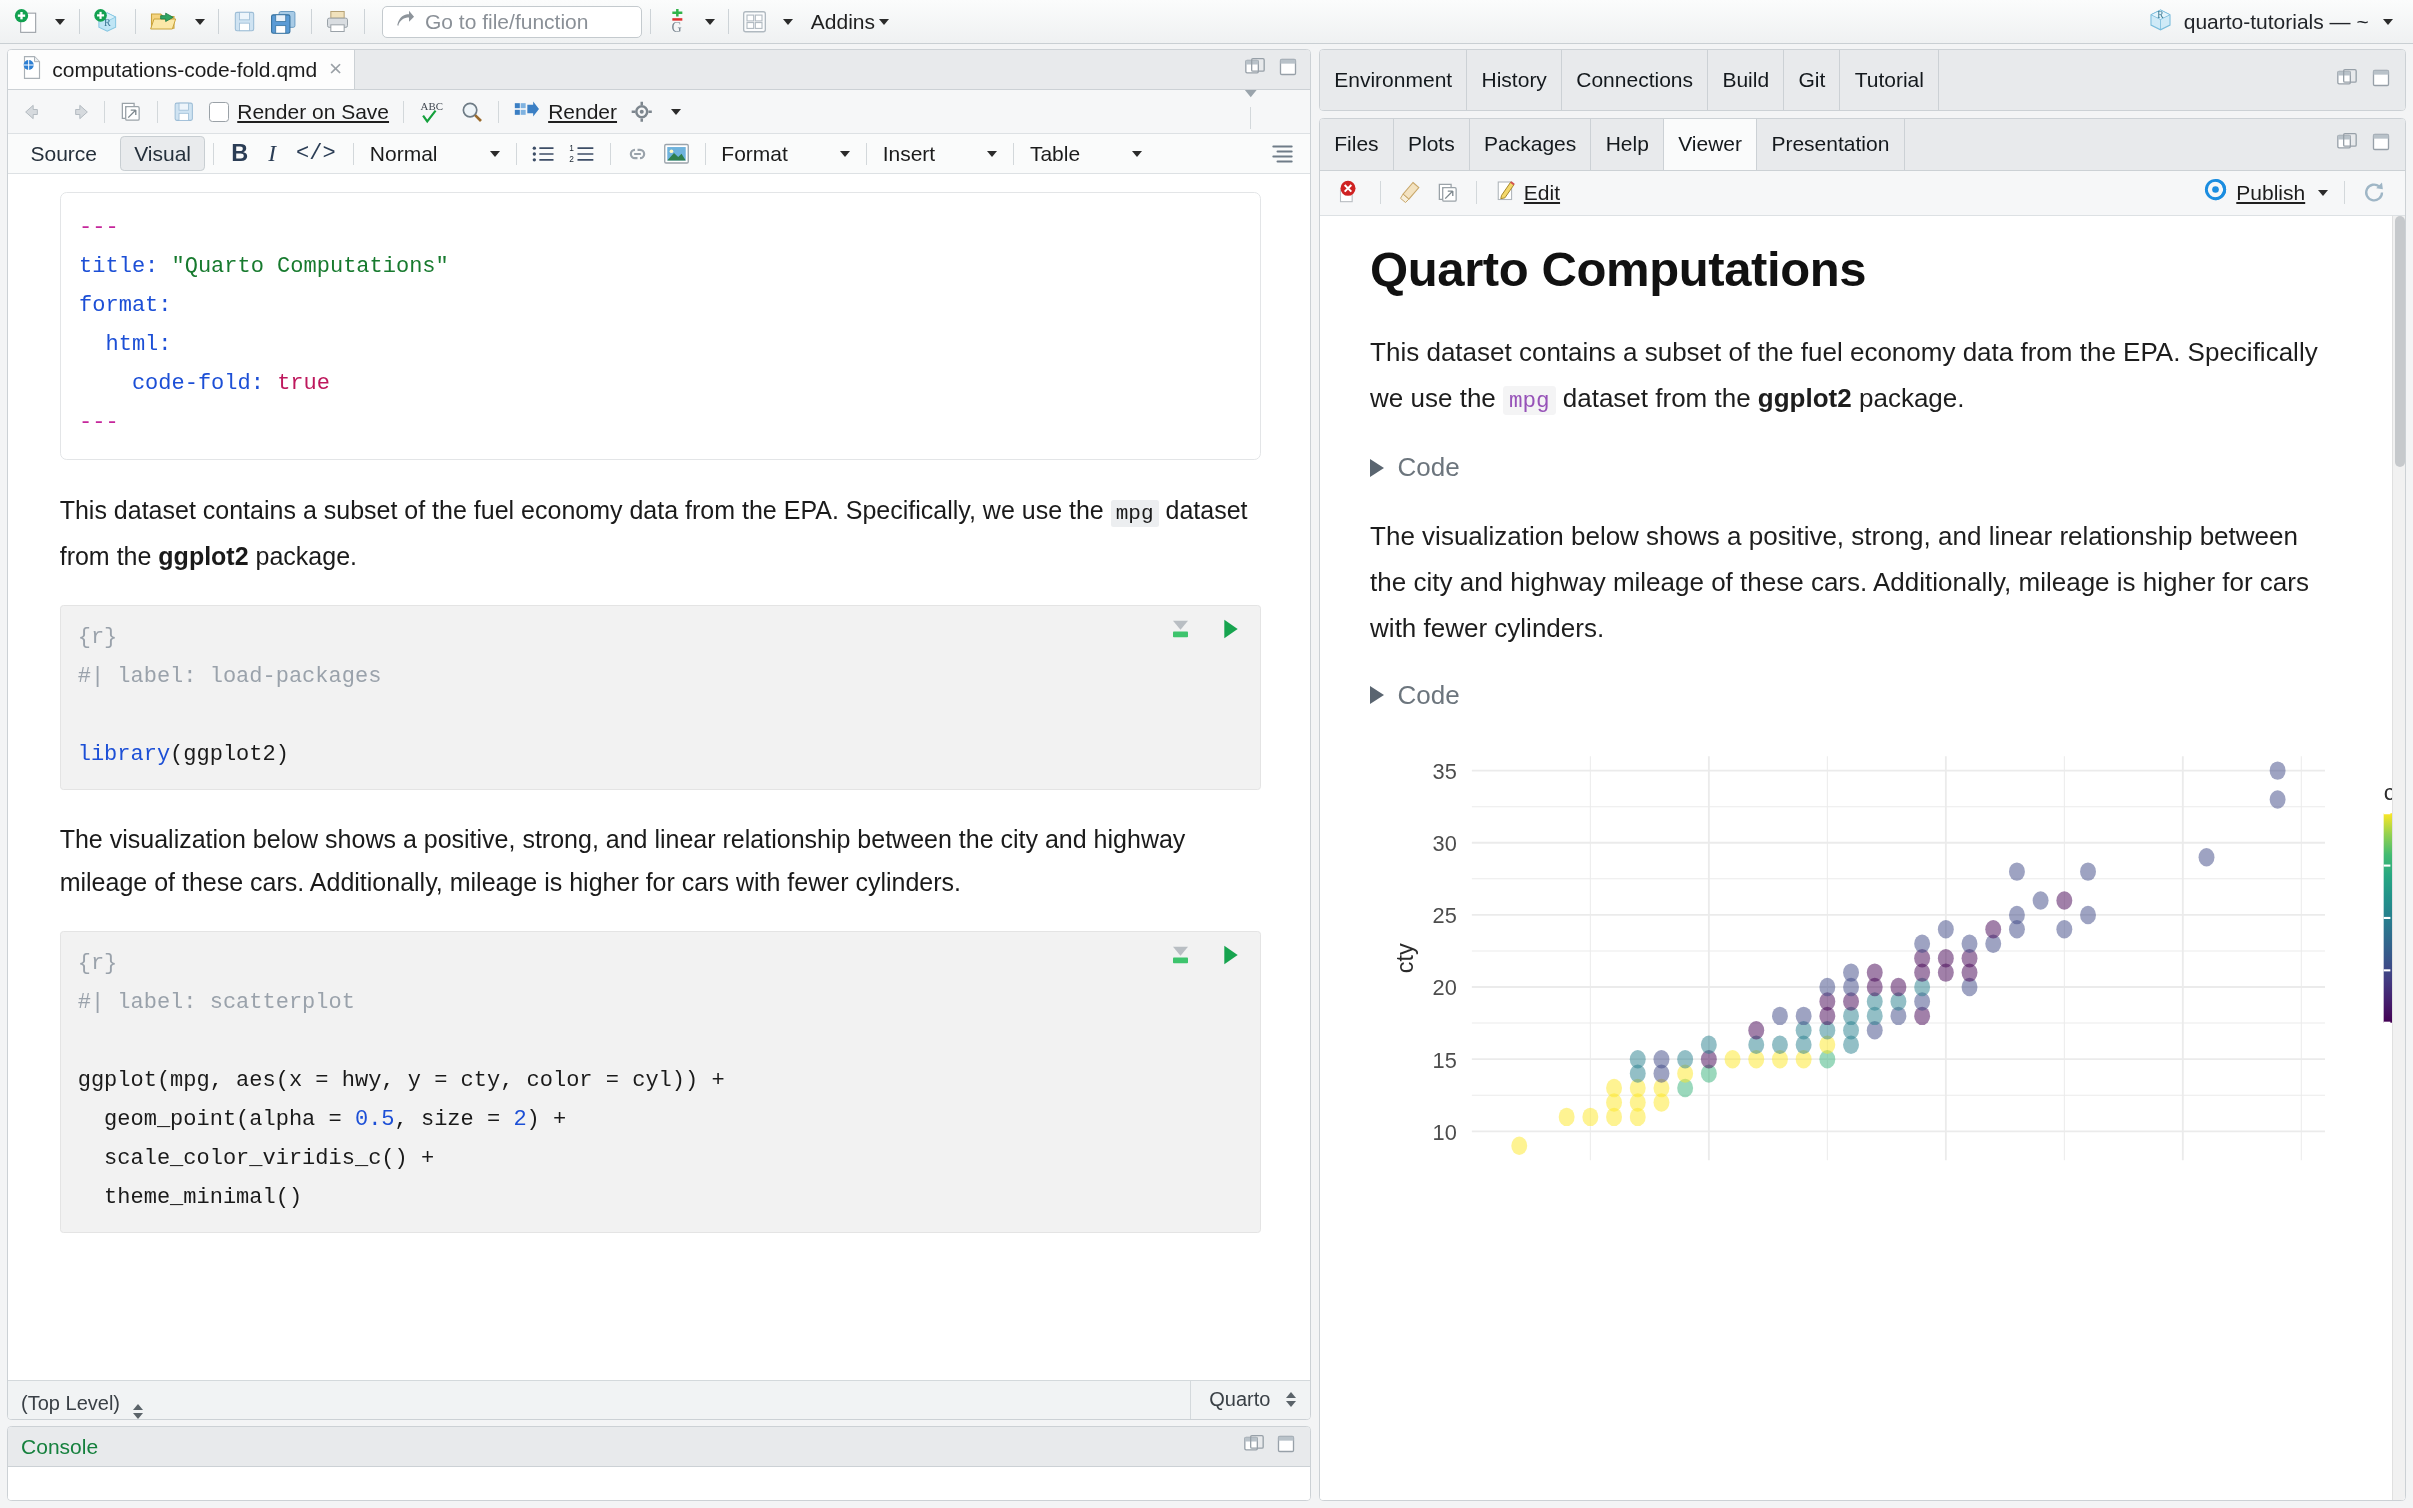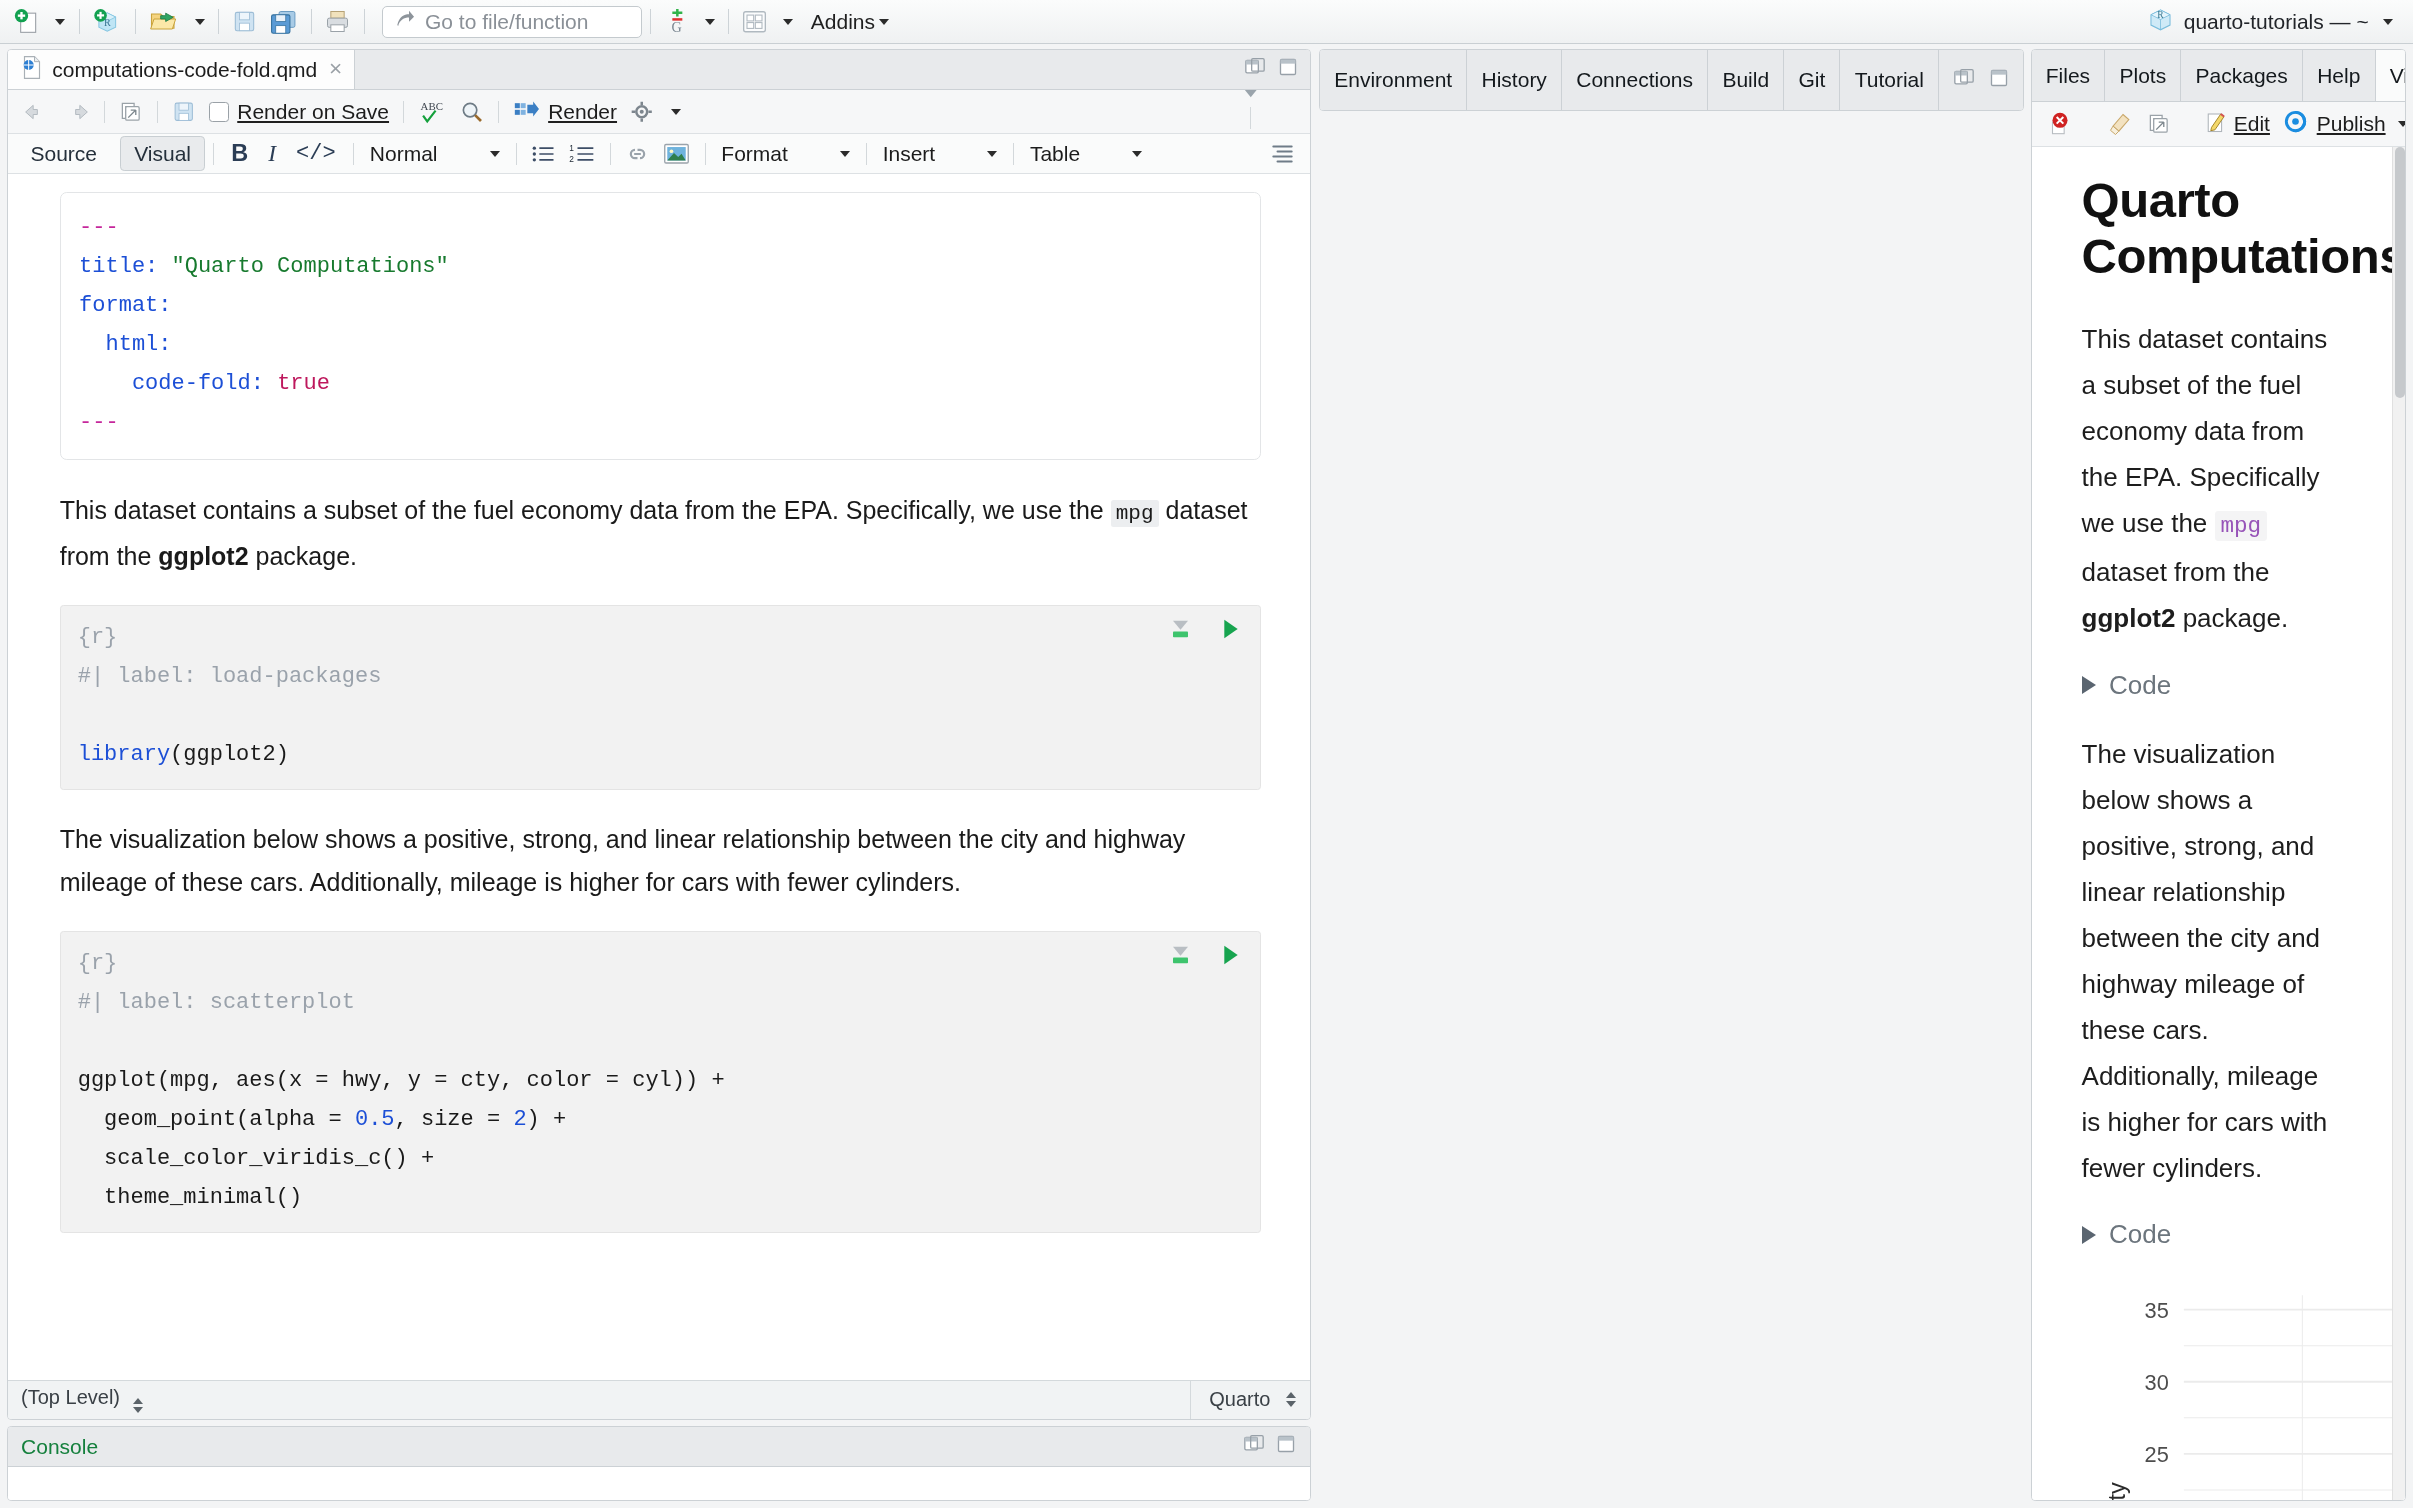--- a/index.html
+++ b/index.html
@@ -37,21 +37,21 @@
   .goto-box .ph { color: #8a9097; font-size: 21px; }
 
   .proj-area {
     margin-left: auto; display: flex; align-items: center; gap: 10px;
     padding-right: 11.7px; font-size: 21px; color: #22252a;
   }
 
   
   .main { flex: 1; display: flex; min-height: 0; padding: 5px 6.7px 6.7px 6.7px; gap: 8.4px; }
   .pane-left { width: 1304px; display: flex; flex-direction: column; gap: 6.7px; min-width: 0;}
-  .pane-right { flex: 1; display: flex; flex-direction: row; gap: 6.7px; min-width: 0;}
+  .pane-right { flex: 1; display: flex; flex-direction: column; gap: 6.7px; min-width: 0;}
 
   .panel {
     background: #fff; border: 0.8px solid #ccd1d5; border-radius: 4.2px;
     display: flex; flex-direction: column; min-height: 0; overflow: hidden;
   }
 
   
   .srcpanel { flex: 1; min-height: 0; border-radius: 4.2px 4.2px 4.2px 4.2px; }
   .tabstrip {
     display: flex; align-items: stretch; height: 40px; min-height: 40px;
@@ -123,21 +123,21 @@
     margin-bottom: 28.5px; position: relative; padding: 11.7px 17px 15px 17px;
   }
   .chunk-tools { position: absolute; right: 18.4px; top: 11.7px; display: flex; align-items: center; gap: 28.5px; }
   .c-grey { color: #9aa2ab; }
   .c-blue { color: #1c4fd6; }
   .c-num  { color: #1c4fd6; }
   .c-dark { color: #1a1a1a; }
 
   .statusbar {
     height: 39px; min-height: 39px; background: #f1f3f4;
-    border-top: 0.8px solid #d4d9dc; display: flex; align-items: center;
+    border-top: 0.8px solid #d4d9dc; display: flex; align-items: flex-end;
     font-size: 20px; color: #3a4046; padding: 0 13.4px;
   }
   .sb-right { margin-left: auto; display: flex; align-items: center; gap: 8.4px;
     border-left: 0.8px solid #d4d9dc; padding-left: 18.4px; height: 100%; }
   .updown { display: inline-flex; flex-direction: column; gap: 2.5px; margin-left: 7.5px; }
   .updown i { width: 0; height: 0; border-left: 5.9px solid transparent; border-right: 5.9px solid transparent; }
   .updown i.u { border-bottom: 6.7px solid #5b6369; }
   .updown i.d { border-top: 6.7px solid #5b6369; }
 
   

